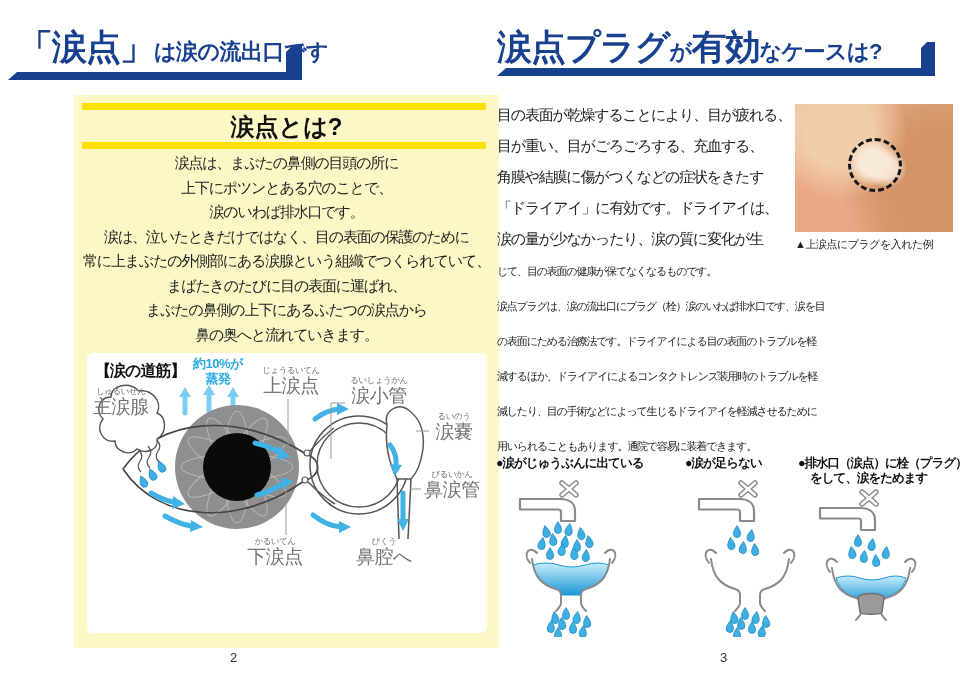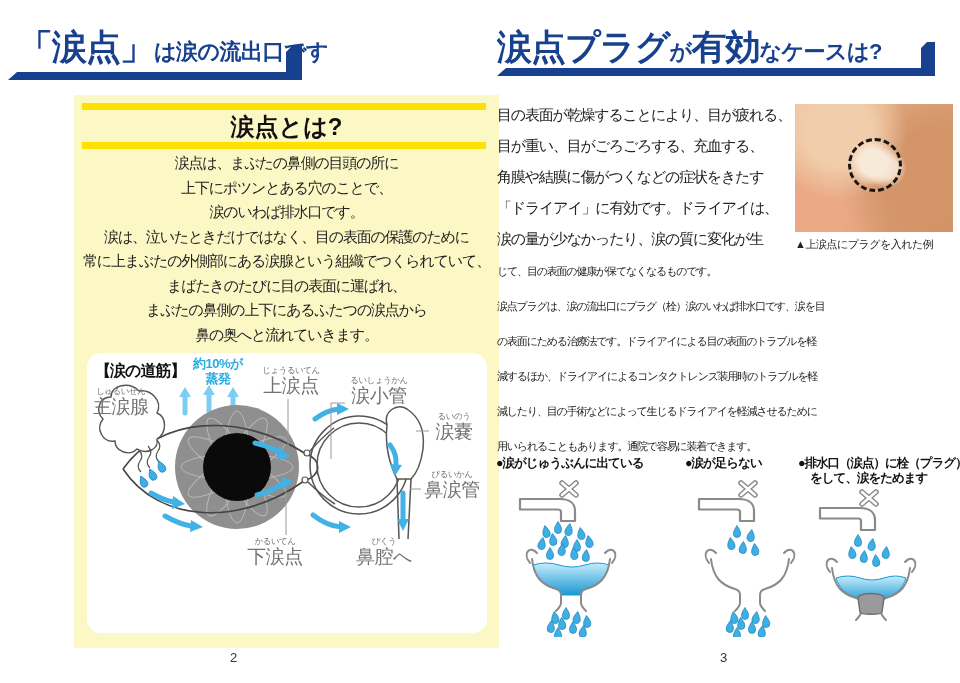--- a/index.html
+++ b/index.html
@@ -19,21 +19,21 @@
   .ybox { position:absolute; left:30px; top:95px; width:425px; height:553px;
           background:#fcf8c5;margin-left:44px; }
   .yrule { position:absolute; left:8px; width:404px; height:7px; background:#ffe100; }
   .ybox-title { position:absolute; left:0; top:16px; width:100%; text-align:center;
           font-size:24px; font-weight:bold; color:#111; letter-spacing:0; }
   .ybody { position:absolute; left:0; top:56px; width:100%; text-align:center;
           font-size:15px; line-height:24.5px; color:#222; letter-spacing:-1.2px; }
 
   
   .dbox { position:absolute; left:13px; top:258px; width:400px; height:280px;
-          background:#ffffff; border-radius:14px; }
+          background:#ffffff; border-radius:6px; }
   .dtitle { position:absolute; left:8px; top:8px; font-size:16px; font-weight:bold;
           color:#111; letter-spacing:-1px; }
   .evap { position:absolute; left:86px; top:3px; width:90px; text-align:center;
           color:#29abe2; font-size:13px; font-weight:bold; line-height:15px;
           letter-spacing:-0.5px; }
   .dlabel { position:absolute; text-align:center; color:#737373; white-space:nowrap; }
   .dlabel .rt { font-size:8.5px; letter-spacing:-0.5px; line-height:10px; }
   .dlabel .rb { font-size:19px; font-weight:normal; letter-spacing:-0.5px; line-height:21px; }
   .dnotes { position:absolute; left:8px; top:228px; width:390px; font-size:12px;
           font-weight:bold; color:#111; line-height:16.5px; letter-spacing:-1px;

